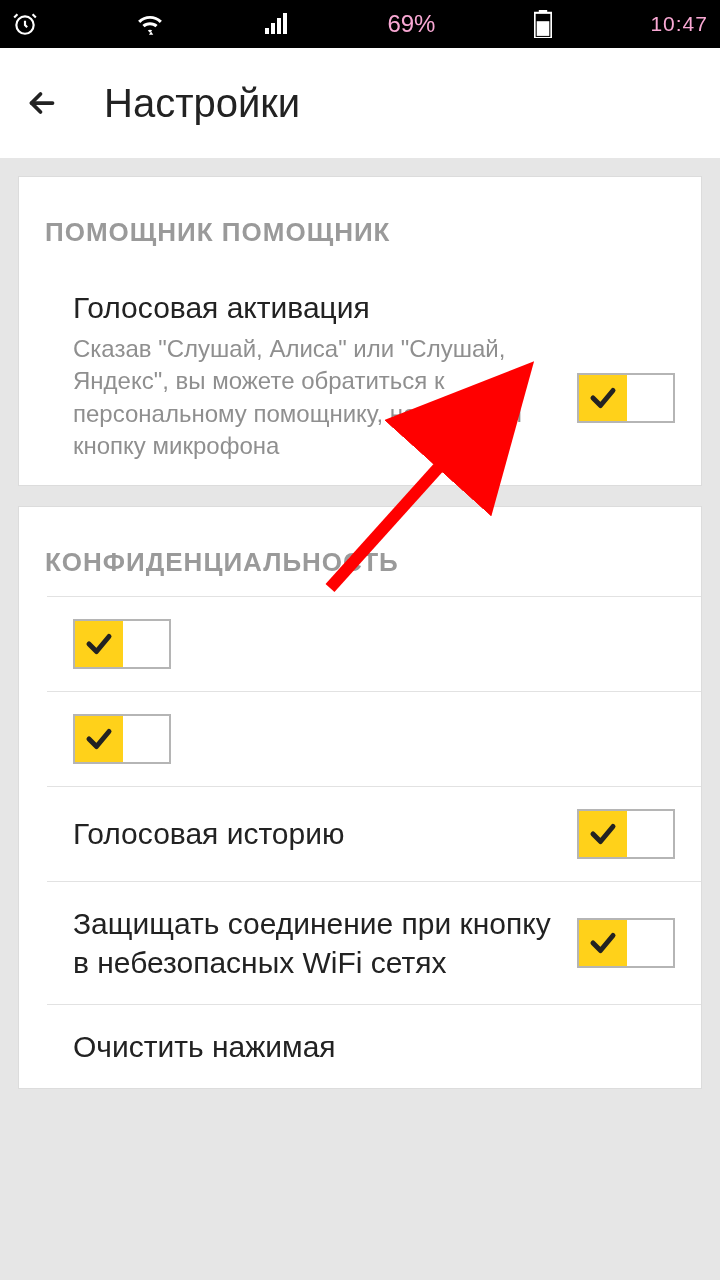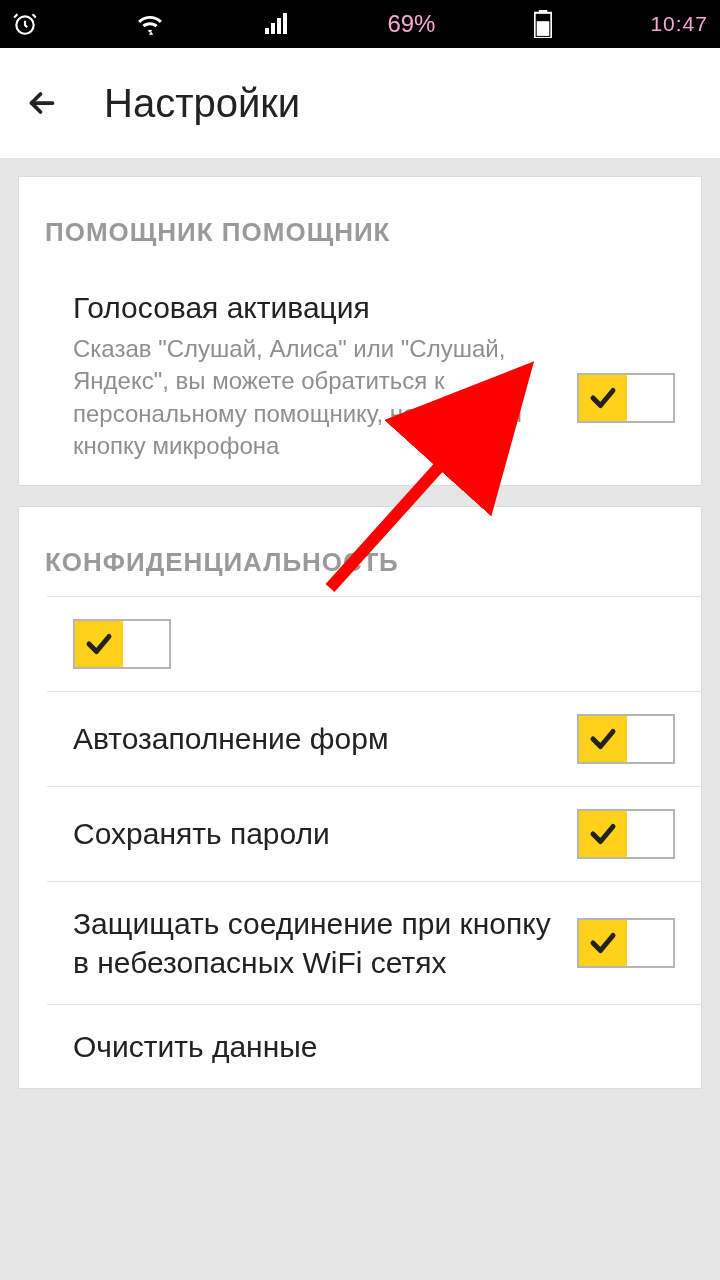--- a/index.html
+++ b/index.html
@@ -179,33 +179,32 @@
         <div class="half-on">
               <svg width="30" height="30" viewBox="0 0 24 24" fill="none" stroke="#222" stroke-width="4" stroke-linecap="round" stroke-linejoin="round">
                 <polyline points="4 12 10 18 20 6"></polyline>
               </svg>
             </div>
         <div class="half-off"></div>
       </div>
     </div>
 
     <div class="row">
-      <div class="label">Автозаполнение форм</div>
-      <div class="toggle">
-        <div class="half-on">
-              <svg width="30" height="30" viewBox="0 0 24 24" fill="none" stroke="#222" stroke-width="4" stroke-linecap="round" stroke-linejoin="round">
-                <polyline points="4 12 10 18 20 6"></polyline>
-              </svg>
-            </div>
-        <div class="half-off"></div>
-      </div>
-    </div>
-
-    <div class="row">
-      <div class="label">Сохранять пароли</div>
+      <div class="toggle">
+        <div class="half-on">
+              <svg width="30" height="30" viewBox="0 0 24 24" fill="none" stroke="#222" stroke-width="4" stroke-linecap="round" stroke-linejoin="round">
+                <polyline points="4 12 10 18 20 6"></polyline>
+              </svg>
+            </div>
+        <div class="half-off"></div>
+      </div>
+    </div>
+
+    <div class="row">
+      <div class="label">Голосовая историю</div>
       <div class="toggle">
         <div class="half-on">
               <svg width="30" height="30" viewBox="0 0 24 24" fill="none" stroke="#222" stroke-width="4" stroke-linecap="round" stroke-linejoin="round">
                 <polyline points="4 12 10 18 20 6"></polyline>
               </svg>
             </div>
         <div class="half-off"></div>
       </div>
     </div>
 
@@ -215,21 +214,21 @@
         <div class="half-on">
               <svg width="30" height="30" viewBox="0 0 24 24" fill="none" stroke="#222" stroke-width="4" stroke-linecap="round" stroke-linejoin="round">
                 <polyline points="4 12 10 18 20 6"></polyline>
               </svg>
             </div>
         <div class="half-off"></div>
       </div>
     </div>
 
     <div class="row">
-      <div class="label">Очистить данные</div>
+      <div class="label">Очистить нажимая</div>
     </div>
   </div>
 
 
 </div>
 
 <svg class="arrow-anno" style="left:290px; top:180px;" width="280" height="280" viewBox="0 0 280 280">
   <defs>
     <marker id="ahead" markerWidth="12" markerHeight="12" refX="9" refY="6" orient="auto">
       <path d="M0,0 L12,6 L0,12 Z" fill="#ff0000"></path>

